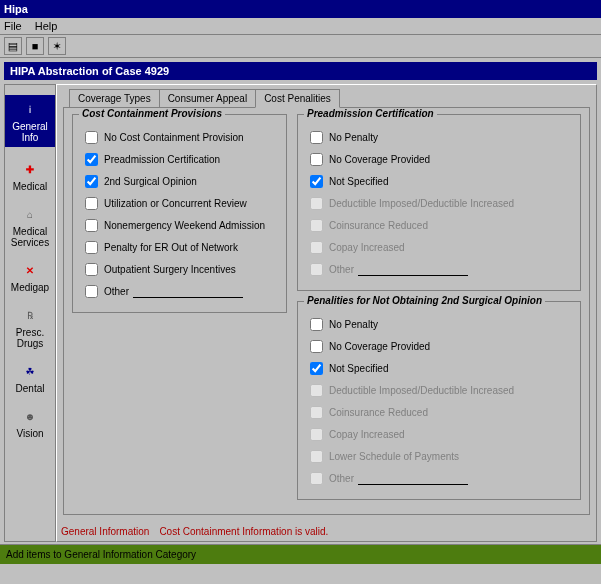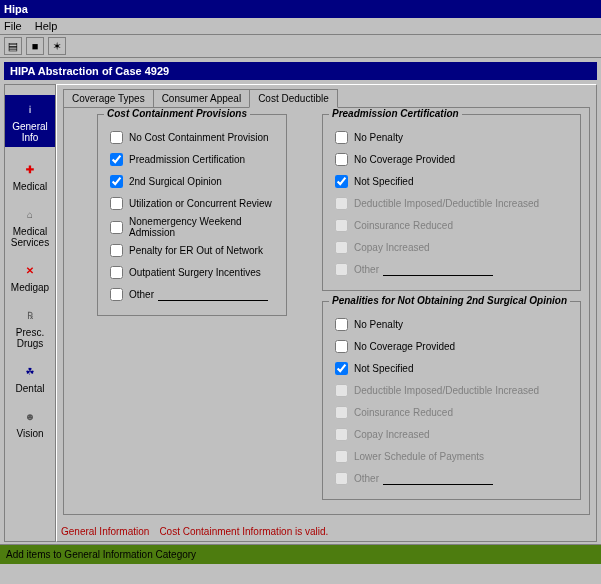--- a/index.html
+++ b/index.html
@@ -66,21 +66,21 @@
   .side-icon.red { color:#d00; font-weight:bold;}
   .side-icon.blue { color:#008; }
   .side-icon.gray { color:#555;}
   .content {
     flex:1;
     border-top:1px solid #fff; border-left:1px solid #fff;
     border-bottom:1px solid #808080; border-right:1px solid #808080;
     background:#c0c0c0;
     position:relative;
   }
-  .tabs { display:flex; padding-left:6px; padding-top:4px; font-size:10px;}
+  .tabs { display:flex; padding-left:12px; padding-top:4px; font-size:10px;}
   .tab {
     padding:3px 8px;
     border:1px solid #808080;
     border-bottom:none;
     background:#c0c0c0;
     margin-right:-1px;
     cursor:default;
   }
   .tab.active {
     background:#c0c0c0;
@@ -95,21 +95,20 @@
     padding:6px 8px;
     position:relative;
     top:-1px;
     display:flex; gap:10px;
   }
   .groupbox {
     border:1px solid #808080;
     padding:10px 8px 8px 8px;
     position:relative;
     margin-bottom:10px;
-    margin-left:25px;
   }
   .gb-title {
     position:absolute; top:-7px; left:6px;
     background:#c0c0c0;
     padding:0 3px;
     font-style: italic;
     font-weight: bold;
     font-size: 10px;
   }
   .col-left { width: 215px; }
@@ -188,21 +187,21 @@
     <div class="side-item">
       <div class="side-icon gray">☻</div>
       <div>Vision</div>
     </div>
   </div>
 
   <div class="content">
     <div class="tabs">
       <div class="tab">Coverage Types</div>
       <div class="tab">Consumer Appeal</div>
-      <div class="tab active">Cost Deductible</div>
+      <div class="tab active">Cost Penalities</div>
     </div>
     <div class="tabbody">
 
       <div class="col-left">
         <div class="groupbox">
           <div class="gb-title">Cost Containment Provisions</div>
           <div class="chk-row">
               <input type="checkbox" style="">
               <span>No Cost Containment Provision</span>
             </div>

